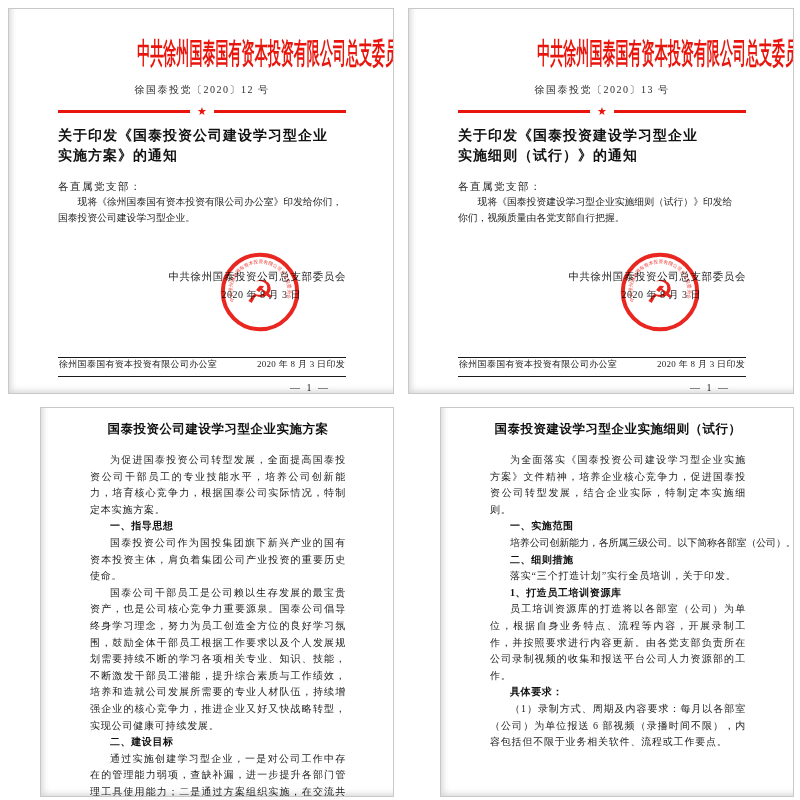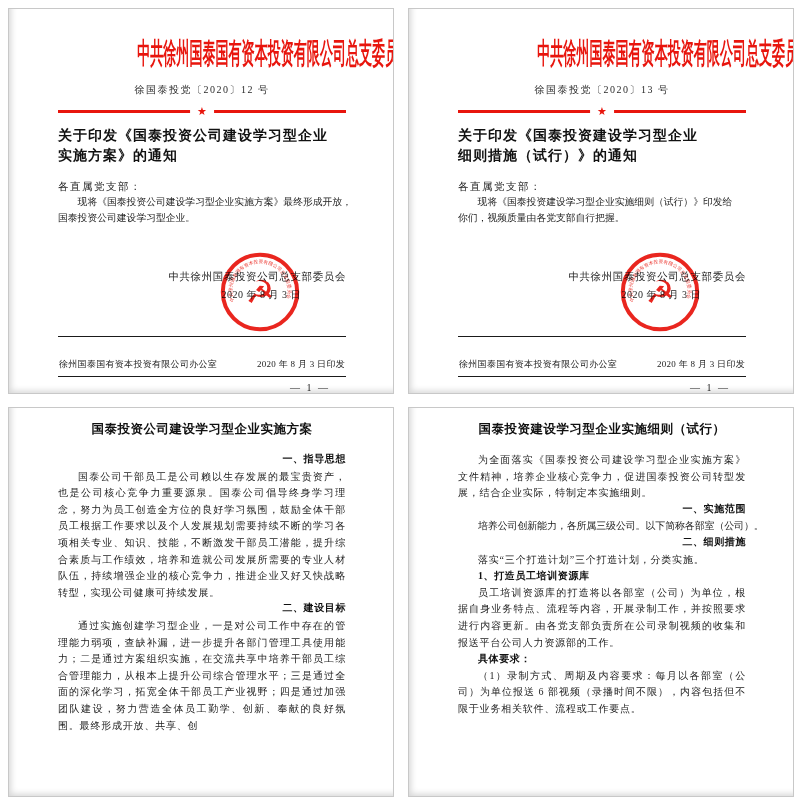--- a/index.html
+++ b/index.html
@@ -9,21 +9,21 @@
   }
   .canvas{position:relative;width:800px;height:800px;outline:1px solid #e2e2e2;}
   .cell{position:absolute;width:400px;height:400px;background:#fff;}
   .c1{left:0;top:0;} .c2{left:400px;top:0;} .c3{left:0;top:400px;} .c4{left:400px;top:400px;}
   .sheet{
     position:absolute;left:8px;right:6px;top:8px;bottom:6px;background:#fff;
     border:1px solid #c8c8c8;
     box-shadow:inset 4px -4px 6px -2px rgba(0,0,0,.16);
     overflow:hidden;
   }
-  .c3 .sheet,.c4 .sheet{top:7px;bottom:3px;}
+  .c3 .sheet,.c4 .sheet{top:7px;bottom:3px;margin-left:32px;}
   .inner{padding:0 47px 0 49px;}
 
   
   .org-head{
     margin-top:27px;font-size:29px;line-height:34px;font-weight:bold;color:#e8150d;
     white-space:nowrap;text-align:center;transform:scaleX(.45);transform-origin:50% 50%;
   }
   .doc-no{margin-top:13px;text-align:center;font-size:10px;letter-spacing:1.5px;color:#2a2a2a;}
   .rule{position:relative;margin-top:8px;height:12px;}
   .rule .line{position:absolute;left:0;right:0;top:5px;height:2.5px;background:#e8150d;}
@@ -34,30 +34,30 @@
   .notice-title{margin-top:9px;text-align:left;font-size:14px;line-height:20px;font-weight:bold;letter-spacing:1px;color:#111;}
   .salutation{margin-top:14px;font-size:10.5px;letter-spacing:1.5px;}
   .body-line{font-size:9.8px;line-height:16px;letter-spacing:0;white-space:nowrap;}
   .body-line.first{text-indent:2em;}
   .signer{margin-top:43px;text-align:right;font-size:10.5px;letter-spacing:.6px;line-height:16px;}
   .sign-date{margin-top:2px;text-align:right;padding-right:45px;font-size:10px;letter-spacing:.5px;line-height:15px;}
   .seal{position:absolute;left:211px;top:243px;width:80px;height:80px;opacity:.93;mix-blend-mode:multiply;pointer-events:none;}
   .footer{
     position:absolute;left:49px;right:47px;bottom:16px;
     border-top:1.5px solid #1a1a1a;border-bottom:1.5px solid #1a1a1a;
-    padding:21px 1px 5px;font-size:9px;letter-spacing:.3px;
+    padding:0 1px 5px;font-size:9px;letter-spacing:.3px;
     display:flex;justify-content:space-between;align-items:center;
   }
   .page-no{position:absolute;right:63px;bottom:0;font-size:10px;letter-spacing:2px;color:#222;}
 
   
   .doc-title{margin-top:13px;text-align:center;font-size:12.5px;font-weight:bold;letter-spacing:.5px;color:#111;}
   .doc-body{margin-top:14px;}
   .blk{margin:0;font-size:10px;line-height:16.6px;letter-spacing:.8px;text-indent:2em;text-align:justify;color:#222;}
-  .blk.heading{font-family:Liberation Mono, monospace;font-weight:bold;letter-spacing:.6px;color:#111;text-align:right;}
+  .blk.heading{font-family:Liberation Sans, sans-serif;font-weight:bold;letter-spacing:.6px;color:#111;text-align:left;}
   .blk.sub{font-weight:bold;letter-spacing:.6px;text-align:left;color:#111;}
   .blk.para_tight{white-space:nowrap;letter-spacing:-.15px;text-align:left;}
 </style>
 </head>
 <body>
 
 <div class="canvas">
 
   <div class="cell c1">
     <div class="sheet">
@@ -66,21 +66,21 @@
         <div class="doc-no">徐国泰投党〔2020〕12 号</div>
         <div class="rule">
           <div class="line"></div>
           <span class="star">★</span>
         </div>
         <div class="notice-title">
           <div>关于印发《国泰投资公司建设学习型企业</div>
           <div>实施方案》的通知</div>
         </div>
         <div class="salutation">各直属党支部：</div>
-        <div class="body-line first">现将《国泰投资公司建设学习型企业实施方案》最终形成开放，</div>
+        <div class="body-line first">现将《徐州国泰国有资本投资有限公司办公室》印发给你们，</div>
         <div class="body-line">国泰投资公司建设学习型企业。</div>
         <div class="signer">中共徐州国泰投资公司总支部委员会</div>
         <div class="sign-date">2020 年 8 月 3 日</div>
       </div>
       <div class="seal">
         <svg viewBox="0 0 100 100" width="80" height="80">
           <circle cx="50" cy="50" r="46.5" fill="none" stroke="#e8150d" stroke-width="5"></circle>
           <path id="arcA" d="M 17.7,61.7 A 34.8,34.8 0 1 1 82.3,61.7" fill="none"></path>
           <text font-size="5.8" fill="#e8150d" letter-spacing="0.2">
             <textPath href="#arcA" startOffset="0">中共徐州国泰国有资本投资有限公司总支部委员会</textPath>
@@ -100,21 +100,21 @@
     <div class="sheet">
       <div class="inner">
         <div class="org-head">中共徐州国泰国有资本投资有限公司总支委员会文件</div>
         <div class="doc-no">徐国泰投党〔2020〕13 号</div>
         <div class="rule">
           <div class="line"></div>
           <span class="star">★</span>
         </div>
         <div class="notice-title">
           <div>关于印发《国泰投资建设学习型企业</div>
-          <div>细则措施（试行）》的通知</div>
+          <div>实施细则（试行）》的通知</div>
         </div>
         <div class="salutation">各直属党支部：</div>
         <div class="body-line first">现将《国泰投资建设学习型企业实施细则（试行）》印发给</div>
         <div class="body-line">你们，视频质量由各党支部自行把握。</div>
         <div class="signer">中共徐州国泰投资公司总支部委员会</div>
         <div class="sign-date">2020 年 8 月 3 日</div>
       </div>
       <div class="seal">
         <svg viewBox="0 0 100 100" width="80" height="80">
           <circle cx="50" cy="50" r="46.5" fill="none" stroke="#e8150d" stroke-width="5"></circle>
@@ -131,39 +131,41 @@
       </div>
       <div class="page-no">— 1 —</div>
     </div>
   </div>
 
   <div class="cell c3">
     <div class="sheet">
       <div class="inner">
         <div class="doc-title">国泰投资公司建设学习型企业实施方案</div>
         <div class="doc-body" id="plan-body">
+            <p class="blk para">为促进国泰投资公司转型发展，全面提高国泰投资公司干部员工的专业技能水平，培养公司创新能力，培育核心竞争力，根据国泰公司实际情况，特制定本实施方案。</p>
             <p class="blk heading">一、指导思想</p>
+            <p class="blk para">国泰投资公司作为国投集团旗下新兴产业的国有资本投资主体，肩负着集团公司产业投资的重要历史使命。</p>
             <p class="blk para">国泰公司干部员工是公司赖以生存发展的最宝贵资产，也是公司核心竞争力重要源泉。国泰公司倡导终身学习理念，努力为员工创造全方位的良好学习氛围，鼓励全体干部员工根据工作要求以及个人发展规划需要持续不断的学习各项相关专业、知识、技能，不断激发干部员工潜能，提升综合素质与工作绩效，培养和造就公司发展所需要的专业人材队伍，持续增强企业的核心竞争力，推进企业又好又快战略转型，实现公司健康可持续发展。</p>
             <p class="blk heading">二、建设目标</p>
             <p class="blk para">通过实施创建学习型企业，一是对公司工作中存在的管理能力弱项，查缺补漏，进一步提升各部门管理工具使用能力；二是通过方案组织实施，在交流共享中培养干部员工综合管理能力，从根本上提升公司综合管理水平；三是通过全面的深化学习，拓宽全体干部员工产业视野；四是通过加强团队建设，努力营造全体员工勤学、创新、奉献的良好氛围。最终形成开放、共享、创</p>
           </div>
       </div>
     </div>
   </div>
 
   <div class="cell c4">
     <div class="sheet">
       <div class="inner">
         <div class="doc-title">国泰投资建设学习型企业实施细则（试行）</div>
         <div class="doc-body" id="rules-body">
             <p class="blk para">为全面落实《国泰投资公司建设学习型企业实施方案》文件精神，培养企业核心竞争力，促进国泰投资公司转型发展，结合企业实际，特制定本实施细则。</p>
             <p class="blk heading">一、实施范围</p>
             <p class="blk para_tight">培养公司创新能力，各所属三级公司。以下简称各部室（公司）。</p>
             <p class="blk heading">二、细则措施</p>
-            <p class="blk para">落实“三个打造计划”三个打造计划，分类实施。</p>
+            <p class="blk para">落实“三个打造计划”实行全员培训，关于印发。</p>
             <p class="blk sub">1、打造员工培训资源库</p>
             <p class="blk para">员工培训资源库的打造将以各部室（公司）为单位，根据自身业务特点、流程等内容，开展录制工作，并按照要求进行内容更新。由各党支部负责所在公司录制视频的收集和报送平台公司人力资源部的工作。</p>
             <p class="blk sub">具体要求：</p>
             <p class="blk para">（1）录制方式、周期及内容要求：每月以各部室（公司）为单位报送 6 部视频（录播时间不限），内容包括但不限于业务相关软件、流程或工作要点。</p>
           </div>
       </div>
     </div>
   </div>
 
 </div>

